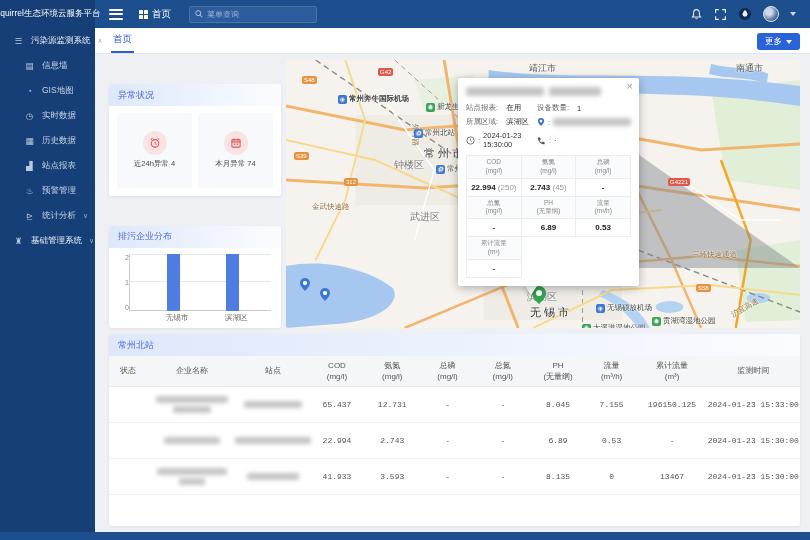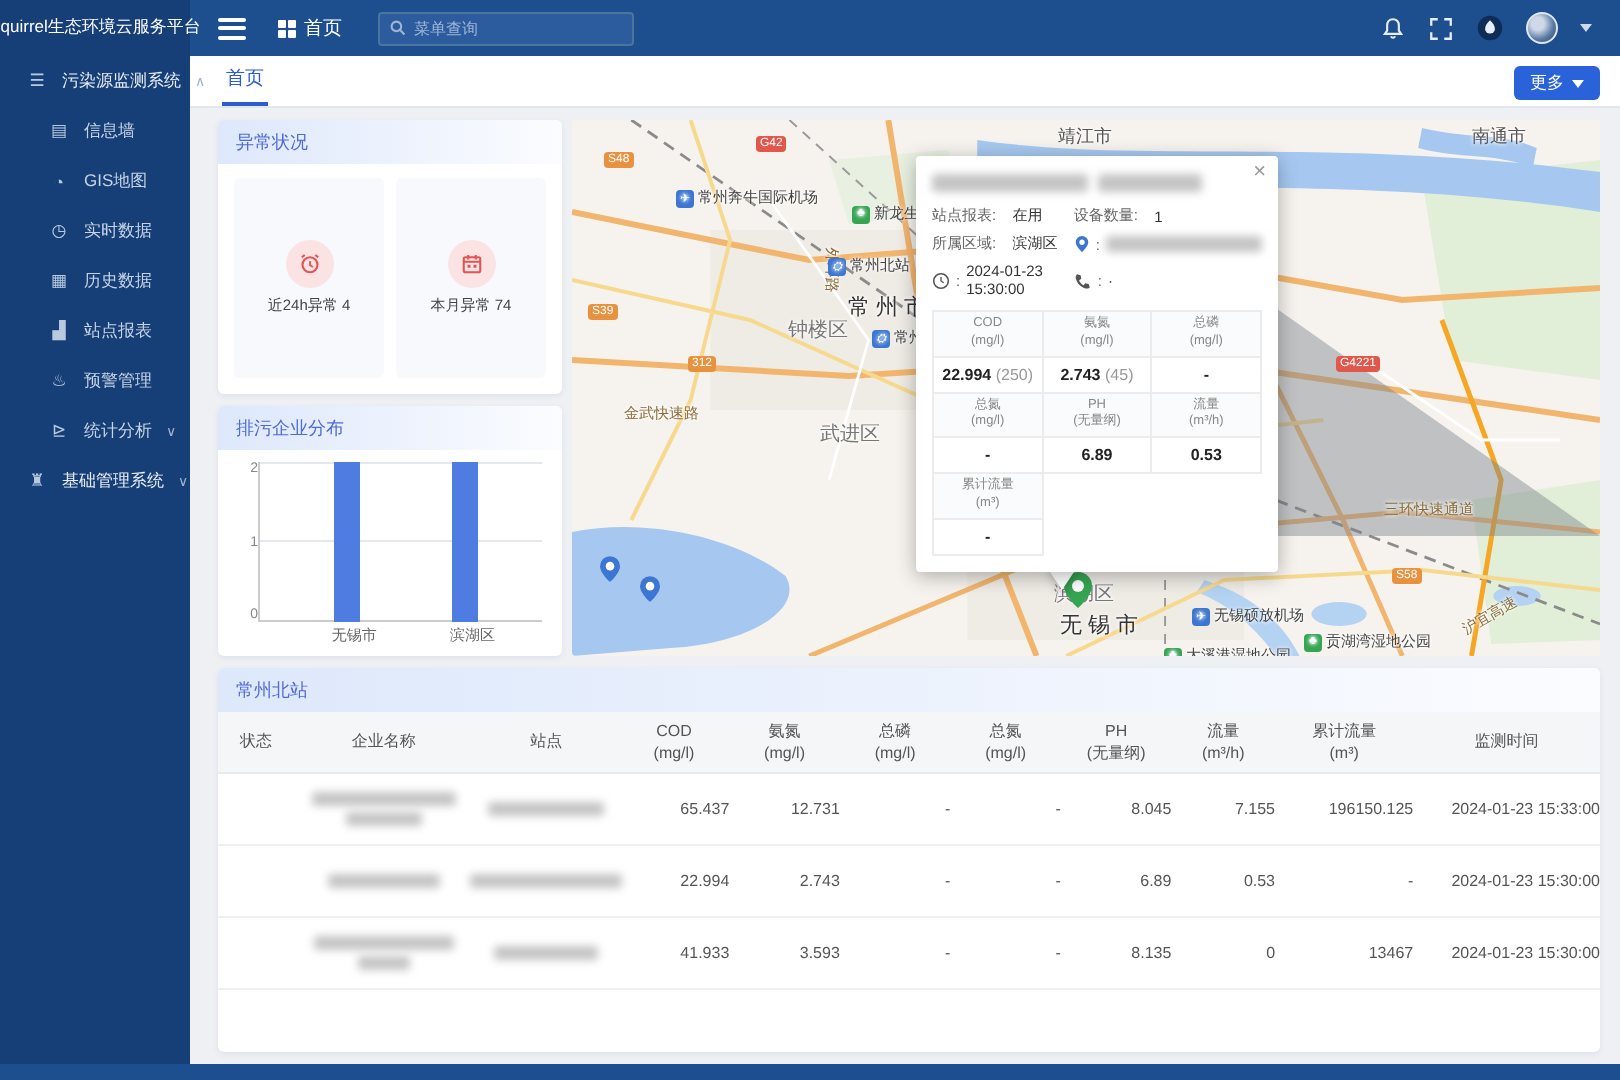--- a/index.html
+++ b/index.html
@@ -52,21 +52,21 @@
     border-bottom:2px solid #2a5cd6; padding:0 2px; cursor:pointer; }
   .more-btn { position:absolute; right:10px; top:5px; height:17px; background:#2a62d9; color:#fff;
     font-size:8.5px; border:none; border-radius:3px; padding:0 8px; display:flex; align-items:center;
     gap:4px; cursor:pointer; font-family:inherit; }
   .more-btn .caret-dn { border-top-color:#fff; }
 
   .main { flex:1; padding:6px 10px 6px 14px; display:flex; flex-direction:column; overflow:hidden; }
   .row1 { display:flex; gap:5px; height:268px; flex:none; }
   .leftcol { width:172px; flex:none; display:flex; flex-direction:column; gap:6px; }
 
-  .panel { background:#fff; border-radius:3px; box-shadow:0 1px 3px rgba(30,60,120,.08); overflow:hidden; }
+  .panel { background:#fff; border-radius:3px; box-shadow:0 1px 3px rgba(30,60,120,.08); overflow:hidden;margin-top:24px; }
   .panel-hd { height:22px; background:linear-gradient(90deg,#dde8fb,#fbfcff); display:flex;
     align-items:center; padding-left:9px; font-size:9px; color:#4f6bd8; flex:none; }
 
   
   .cards { height:137px; display:flex; flex-direction:column; }
   .cards-grid { flex:1; display:grid; grid-template-columns:1fr 1fr; gap:6px; padding:7px 8px 8px; }
   .card { background:#f7f9fc; border-radius:3px; display:flex; flex-direction:column; align-items:center;
     justify-content:center; gap:4px; cursor:pointer; }
   .card .circ { width:24px; height:24px; border-radius:50%; display:flex; align-items:center; justify-content:center; }
   .card.blue .circ { background:#dde7f9; color:#3b6fe0; }
@@ -125,22 +125,22 @@
   .pop-table td.empty { border:none; }
   .pop-anchor { position:absolute; left:237px; top:223px; width:0; height:0; z-index:9;
     border-left:8px solid transparent; border-right:8px solid transparent; border-top:12px solid #fff;
     filter:drop-shadow(0 2px 2px rgba(0,0,0,.2)); }
 
   
   .realtime { flex:1; margin-top:6px; display:flex; flex-direction:column; min-height:0; }
   .rt-table { width:100%; border-collapse:collapse; table-layout:fixed; }
   .rt-table th { background:#f5f6f8; font-weight:normal; font-size:8px; color:#555; height:30px;
     line-height:1.4; border-bottom:1px solid #e8eaef; }
-  .rt-table td { height:36px; text-align:right; font-size:8px; color:#555;
-    border-bottom:1px solid #eef0f3; }
+  .rt-table td { height:36px; text-align:center; font-size:8px; color:#555;
+    border-bottom:1px solid #eef0f3;font-family:Liberation Mono, monospace; }
   .statusdot { width:12px; height:14px; border-radius:50%; margin:0 auto;
     background:radial-gradient(circle at 35% 30%, #dbf8a8 0 20%, #7ed03c 55%, #4ea81e 100%);
     box-shadow:0 0 2px rgba(80,160,30,.6); }
   .cellblur { display:flex; flex-direction:column; align-items:center; gap:3px; }
 </style>
 </head>
 <body>
 
 <div class="topbar">
   <div class="logo">Squirrel生态环境云服务平台</div>
@@ -338,21 +338,21 @@
         <span class="mlab district" style="left:108px;top:98px">钟楼区</span>
         <span class="mlab district" style="left:124px;top:150px">武进区</span>
         <span class="mlab district" style="left:241px;top:230px">滨湖区</span>
         <span class="mlab road-name" style="left:26px;top:142px">金武快速路</span>
         <span class="mlab road-name" style="left:406px;top:190px">三环快速通道</span>
         <span class="mlab road-name" style="left:444px;top:243px;transform:rotate(-30deg)">沪宜高速</span>
         <span class="mlab road-name" style="left:118px;top:70px;transform:rotate(90deg)">外环路</span>
 
         <span class="mlab poi" style="left:52px;top:34px">
             <i class="poi-dot blue">✈</i>
-            <b style="font-weight:normal">常州奔牛国际机场</b>
+            <b style="font-weight:bold">常州奔牛国际机场</b>
           </span>
         <span class="mlab poi" style="left:140px;top:42px">
             <i class="poi-dot green">♣</i>
             <b style="font-weight:normal">新龙生态林</b>
           </span>
         <span class="mlab poi" style="left:128px;top:68px">
             <i class="poi-dot blue">⛭</i>
             <b style="font-weight:normal">常州北站</b>
           </span>
         <span class="mlab poi" style="left:150px;top:104px">

